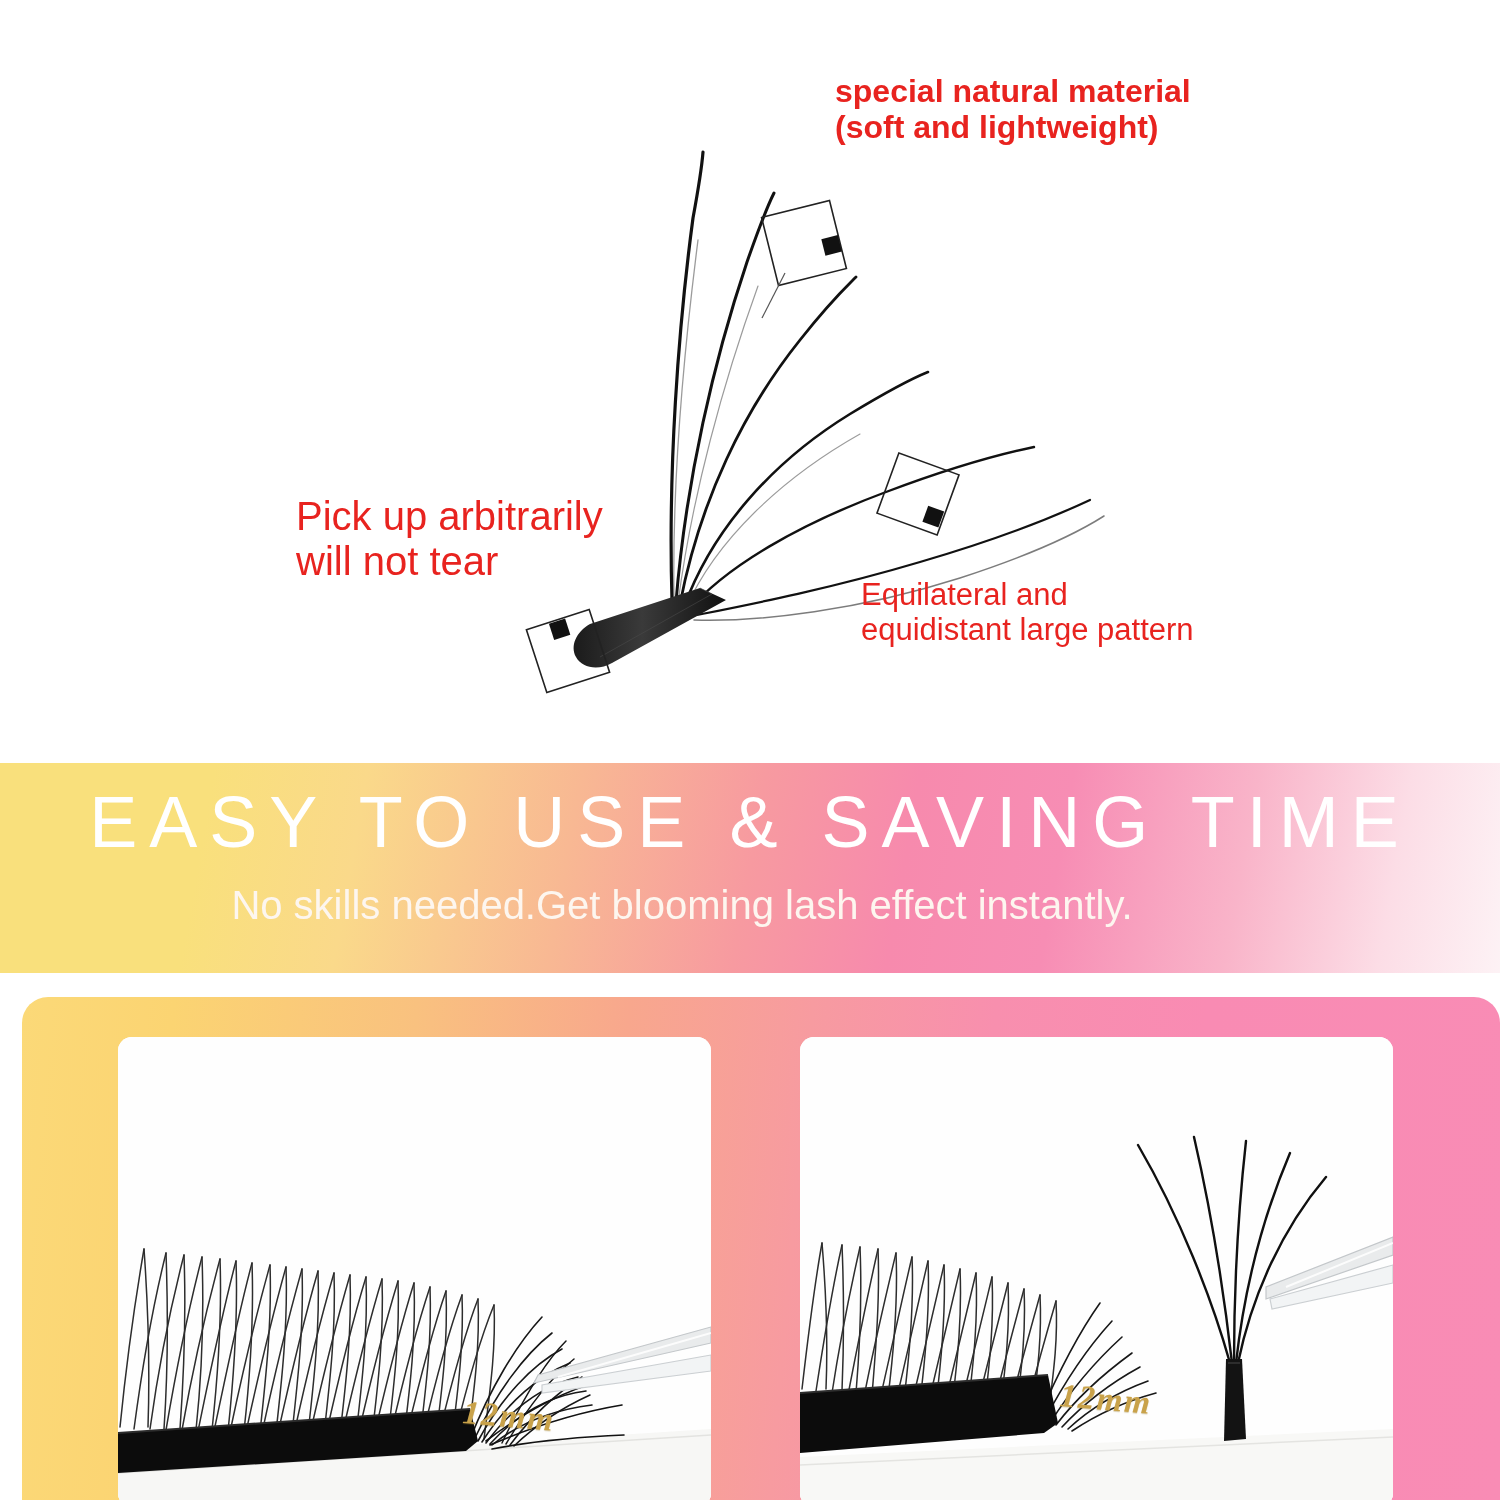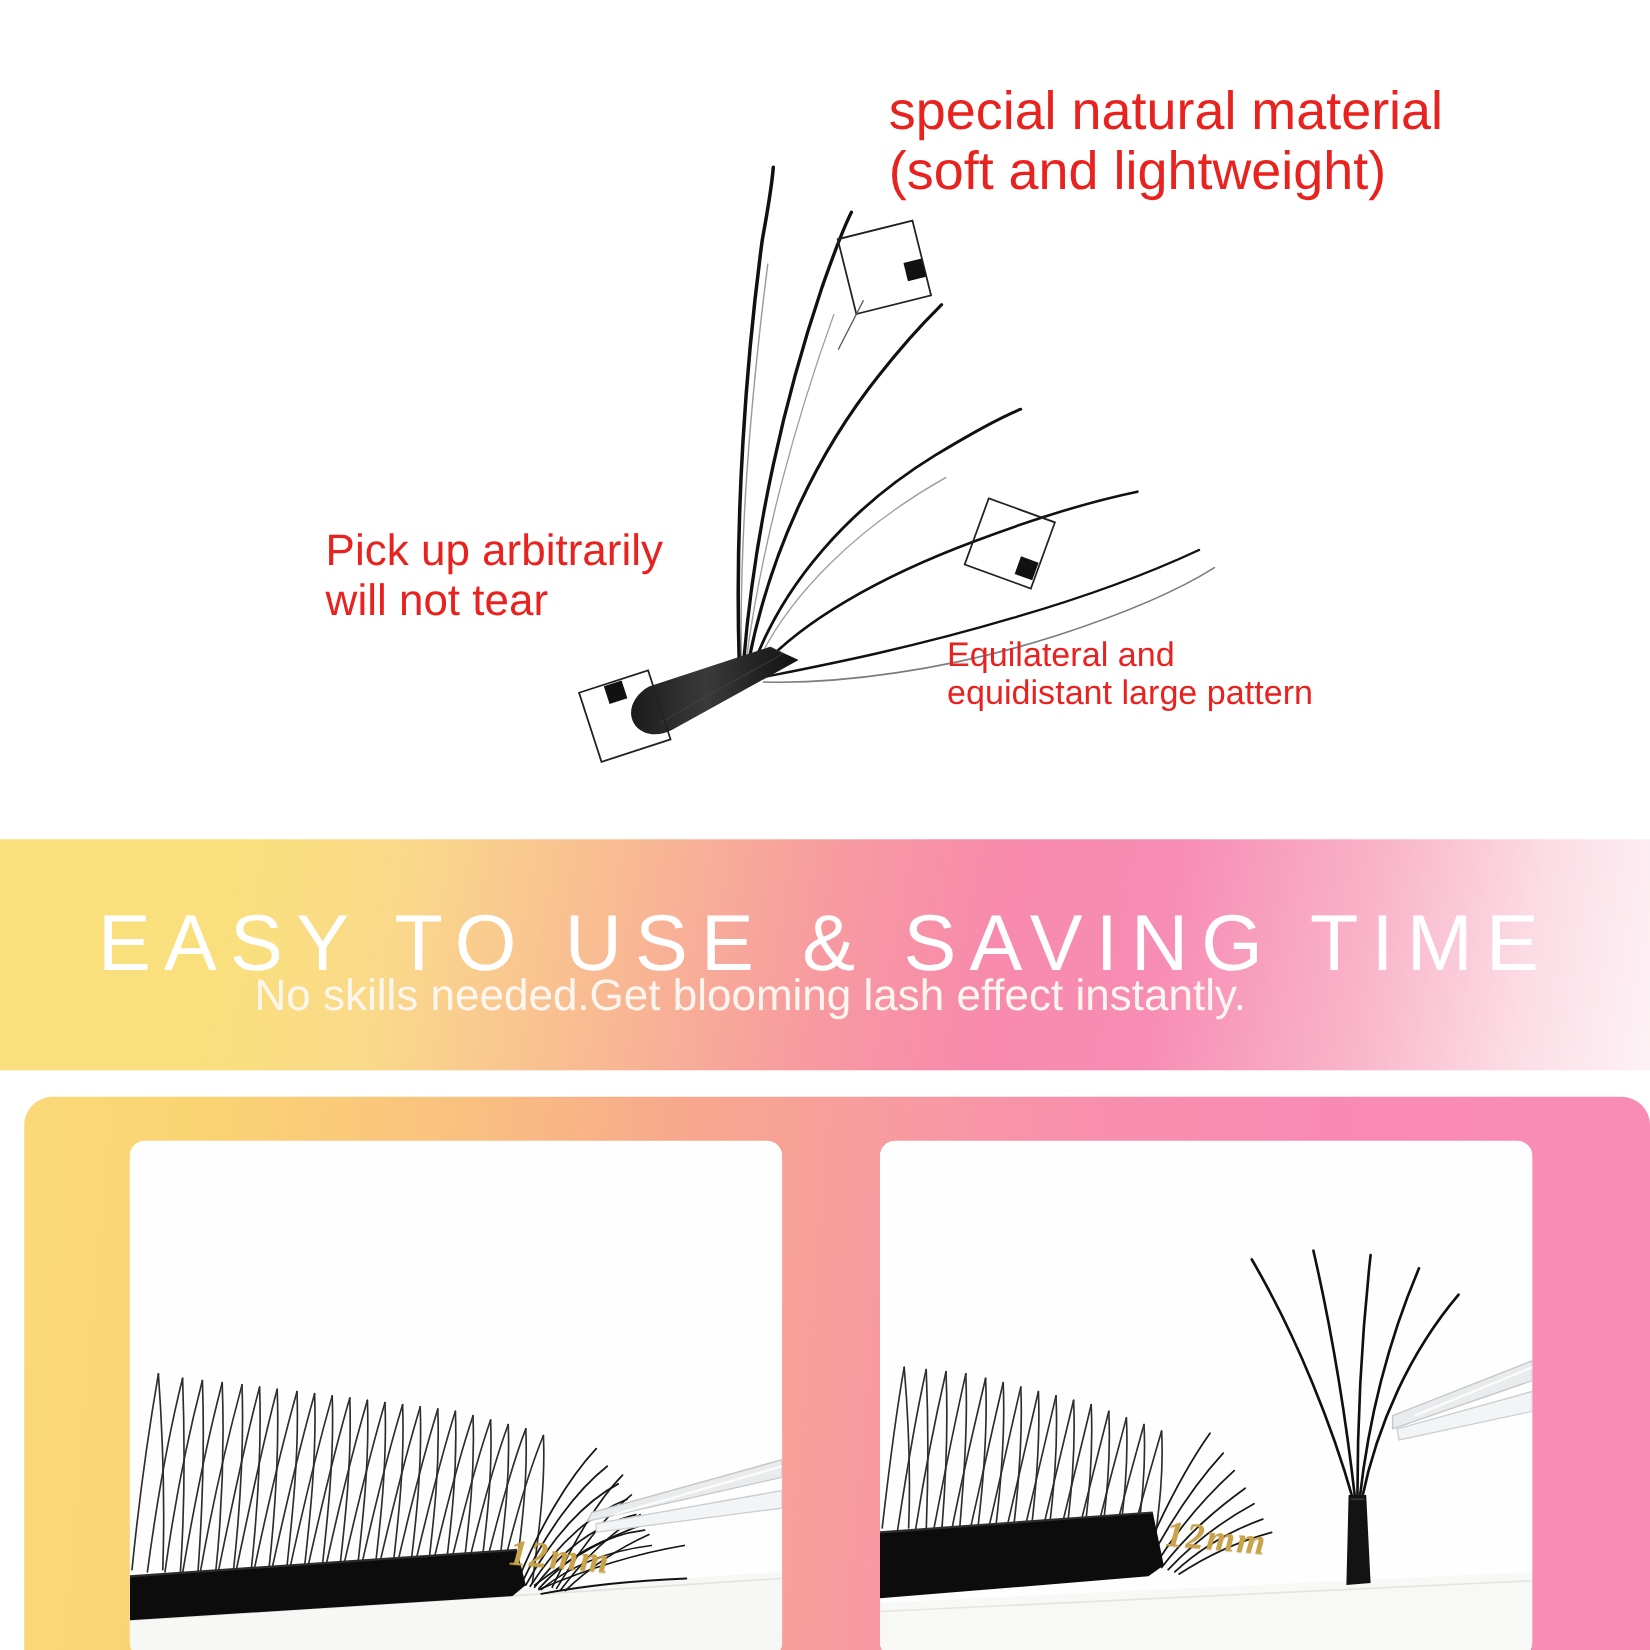--- a/index.html
+++ b/index.html
@@ -7,38 +7,37 @@
     width:1500px;height:1500px;overflow:hidden;position:relative;
     font-family:"Liberation Sans", sans-serif;
     -webkit-font-smoothing:antialiased;
   }
 
   
   #diagram-section{position:absolute;left:0;top:0;width:1500px;height:763px;background:#fff;}
   #fan-illustration{position:absolute;left:0;top:0;width:1500px;height:763px;}
 
   .callout{position:absolute;color:#e8231f;line-height:1.12;white-space:pre-line;}
-  #callout-material{left:808px;top:74px;font-size:49px;}
-  #callout-pick{left:296px;top:479px;font-size:40px;}
+  #callout-material{left:835px;top:74px;font-size:32px;font-weight:bold;}
+  #callout-pick{left:296px;top:494px;font-size:40px;}
   #callout-equilateral{left:861px;top:578px;font-size:31px;}
 
   
   #banner{
     position:absolute;left:0;top:763px;width:1500px;height:210px;
     background:linear-gradient(100deg,
        #f9e07c 0%, #f9e07c 14%, #fad98a 24%,
        #f8b893 38%, #f79aa0 50%, #f78aad 60%,
        #f78db4 70%, #f9b4c9 82%, #fcdde6 92%, #fdf2f5 100%);
     overflow:hidden;
   }
   #banner-title{
     position:absolute;left:0;top:18px;width:1500px;text-align:center;
     color:#ffffff;font-size:72px;letter-spacing:12px;font-weight:400;
     font-family:"Liberation Sans", sans-serif;
-    margin-top:36px;
   }
   #banner-subtitle{
     position:absolute;left:0;top:120px;width:1364px;text-align:center;
     color:#fdf6ef;font-size:40px;font-weight:400;letter-spacing:0px;
   }
 
   
   #photo-panel{
     position:absolute;left:22px;top:997px;width:1478px;height:503px;
     border-radius:26px 26px 0 0;

